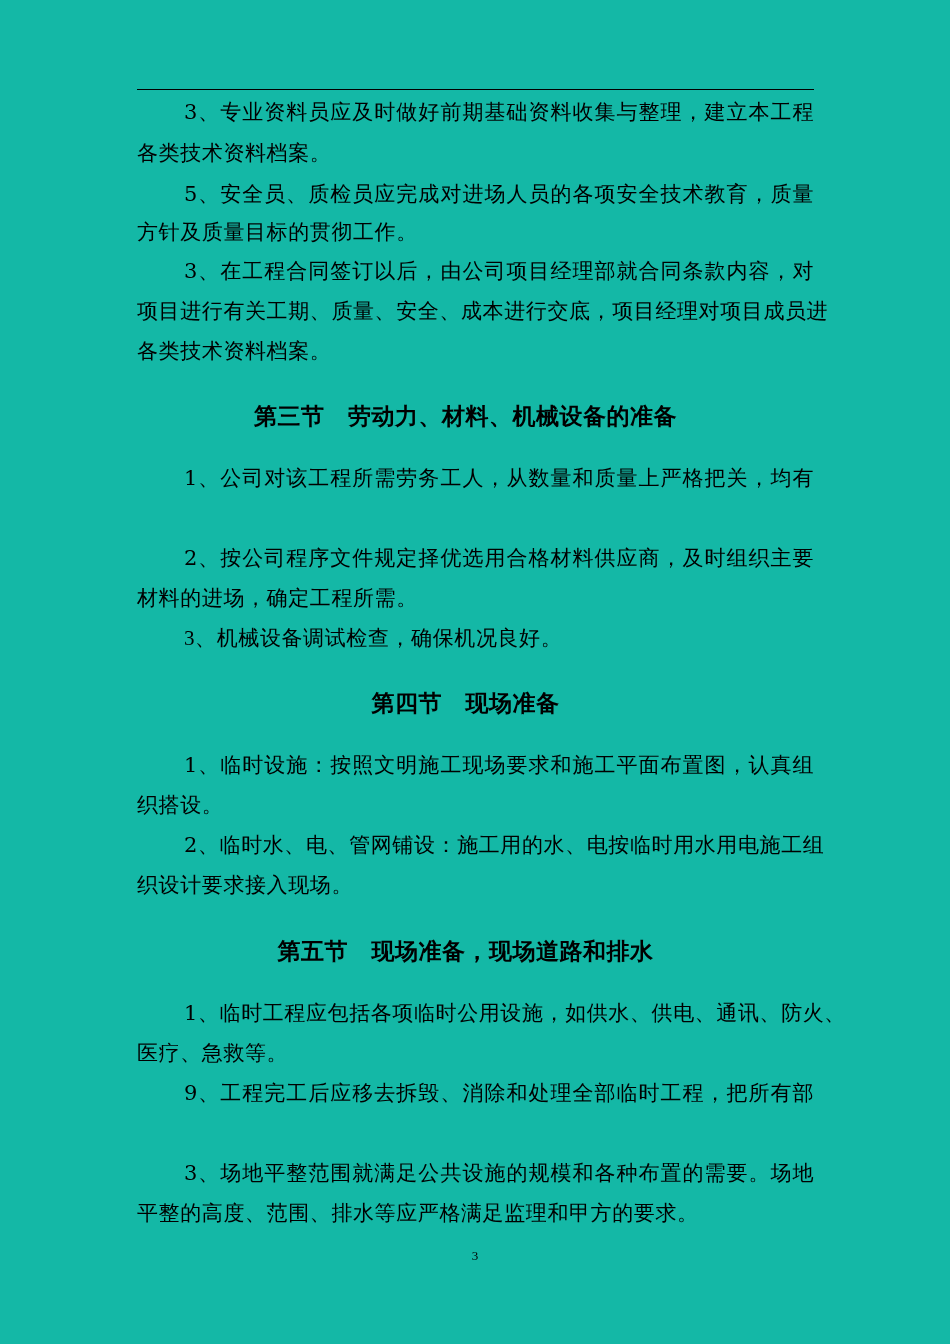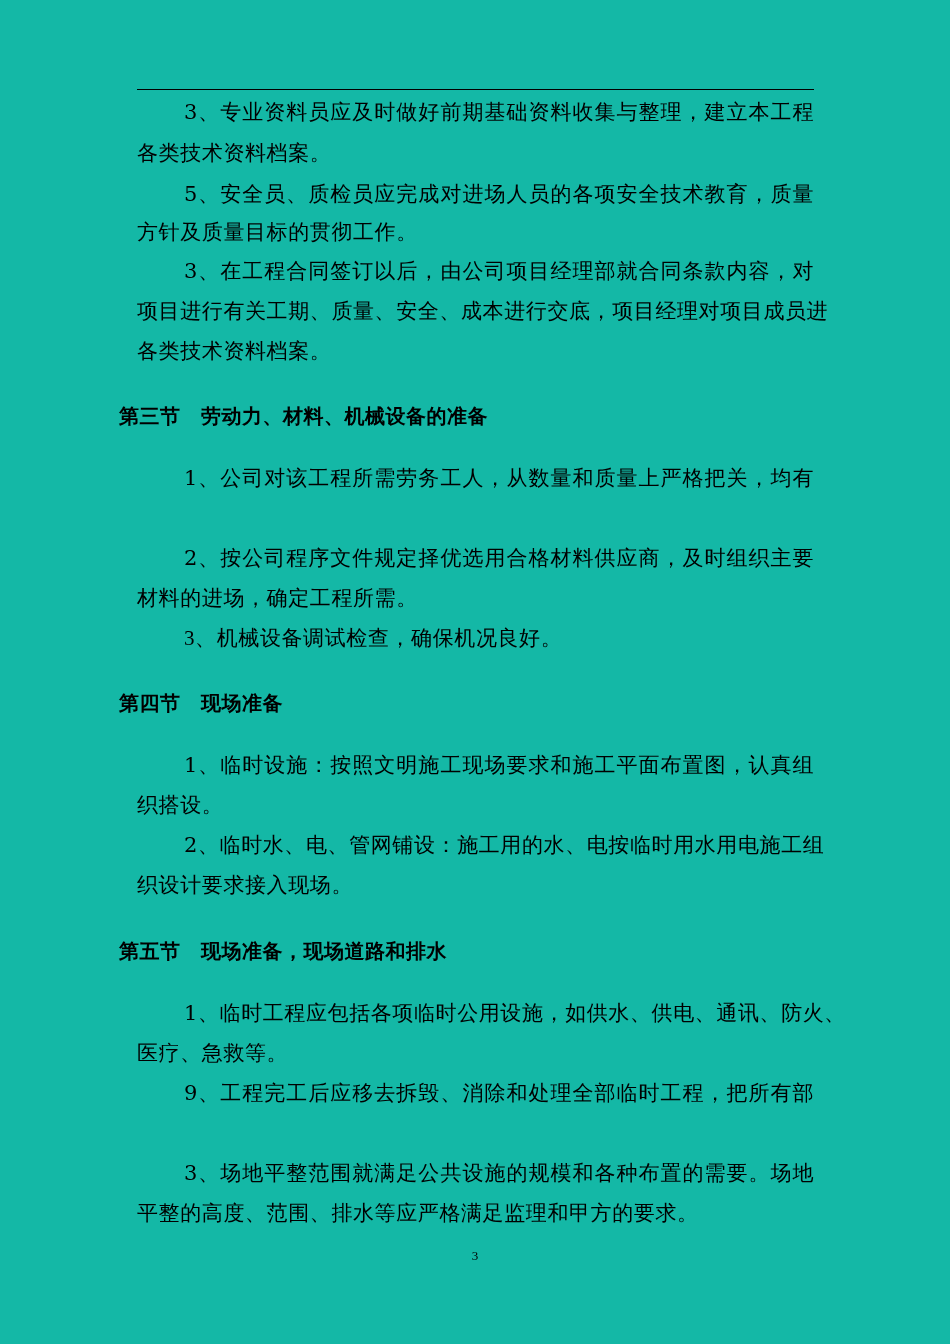--- a/index.html
+++ b/index.html
@@ -46,24 +46,24 @@
     .line.first {
       padding-left: 47px;
       width: 630px;
     }
     .line.last {
       text-align-last: left;
       font-family: Liberation Serif, serif;
     }
     .heading {
       position: absolute;
-      left: 119px;
+      left: 127px;
       width: 677px;
-      text-align: left;
-      font-size: 20px;
+      text-align: center;
+      font-size: 23px;
       line-height: 30px;
       font-weight: bold;
       font-family: "DejaVu Sans", "Liberation Sans", sans-serif;
       letter-spacing: 0.5px;
     }
     .page-number {
       position: absolute;
       left: 0;
       width: 950px;
       top: 1248px;

